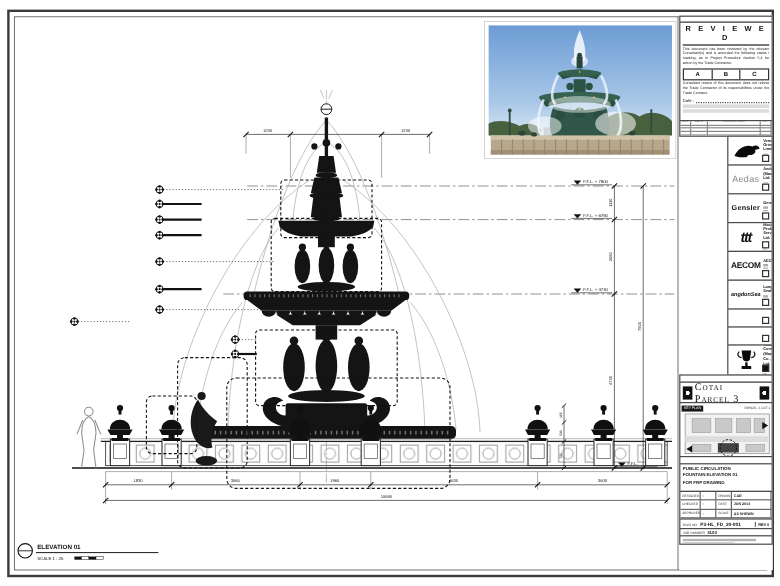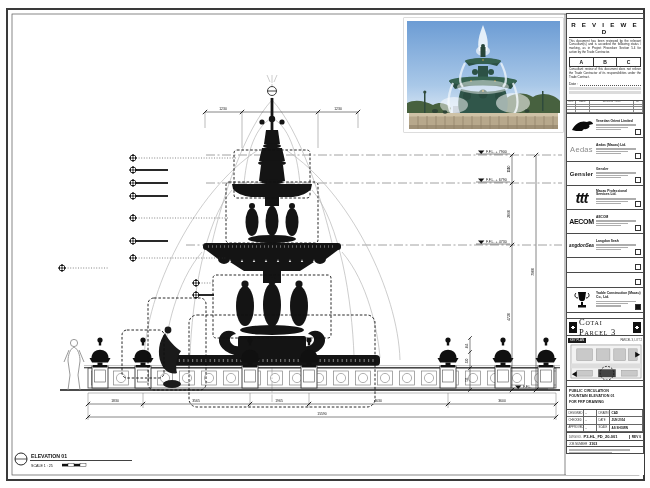--- a/index.html
+++ b/index.html
@@ -22,27 +22,27 @@
   .stamp-grades{display:flex;margin-top:2px;border:0.5px solid #333;}
   .stamp-grades div{flex:1;text-align:center;font-size:5px;font-weight:bold;border-right:0.5px solid #333;padding:1px 0;}
   .stamp-grades div:last-child{border-right:none;}
   .stamp-date{font-size:3.4px;margin-top:2.5px;display:flex;align-items:flex-end;}
   .dotline{flex:1;border-bottom:1px dotted #555;margin-left:2px;}
   .sig-lines div{height:2.5px;background:#dcdcdc;margin:1.5px 0;}
   .rev-table{height:14px;display:grid;grid-template-columns:9px 14px 1fr 9px;grid-template-rows:repeat(4,1fr);}
   .rev-table span{border-right:0.5px solid #888;border-bottom:0.5px solid #888;font-size:2.6px;line-height:1;
                   display:flex;align-items:center;justify-content:center;color:#333;}
   
-  .consultant{height:25px;display:flex;align-items:center;padding:1px 2px;}
+  .consultant{height:25px;display:flex;align-items:center;padding:1px 2px;margin-left:40px;}
   .consultant.small{height:16px;}
   .consultant.contractor{height:26px;}
   .logo{width:25px;flex:none;display:flex;align-items:center;justify-content:center;overflow:hidden;}
   .logo-aedas{font-size:7.5px;color:#8a8a8a;letter-spacing:0.3px;}
   .logo-gensler{font-size:6px;font-weight:bold;letter-spacing:0.2px;}
-  .logo-ttt{font-size:15px;font-weight:900;font-style:italic;letter-spacing:-1px;}
+  .logo-ttt{font-size:12px;font-weight:900;font-style:italic;letter-spacing:-1px;}
   .logo-aecom{font-size:7px;font-weight:900;letter-spacing:-0.3px;}
   .logo-ls{font-size:4.6px;font-weight:900;font-style:italic;}
   .c-info{flex:1;padding-left:2px;min-width:0;}
   .c-name{font-size:3.3px;font-weight:bold;line-height:1.15;}
   .bars div{height:1.4px;background:#adadad;margin:1px 0;}
   .b1{width:88%;} .b2{width:72%;} .b3{width:55%;}
   .chk{position:absolute;right:2px;bottom:2px;width:4px;height:4px;border:0.8px solid #333;background:#fff;}
   .chk.filled{background:#111;}
   
   .band{height:7px;background:#1b1b1b;color:#fff;font-size:3.1px;display:flex;align-items:center;padding-left:2px;letter-spacing:0.4px;}

